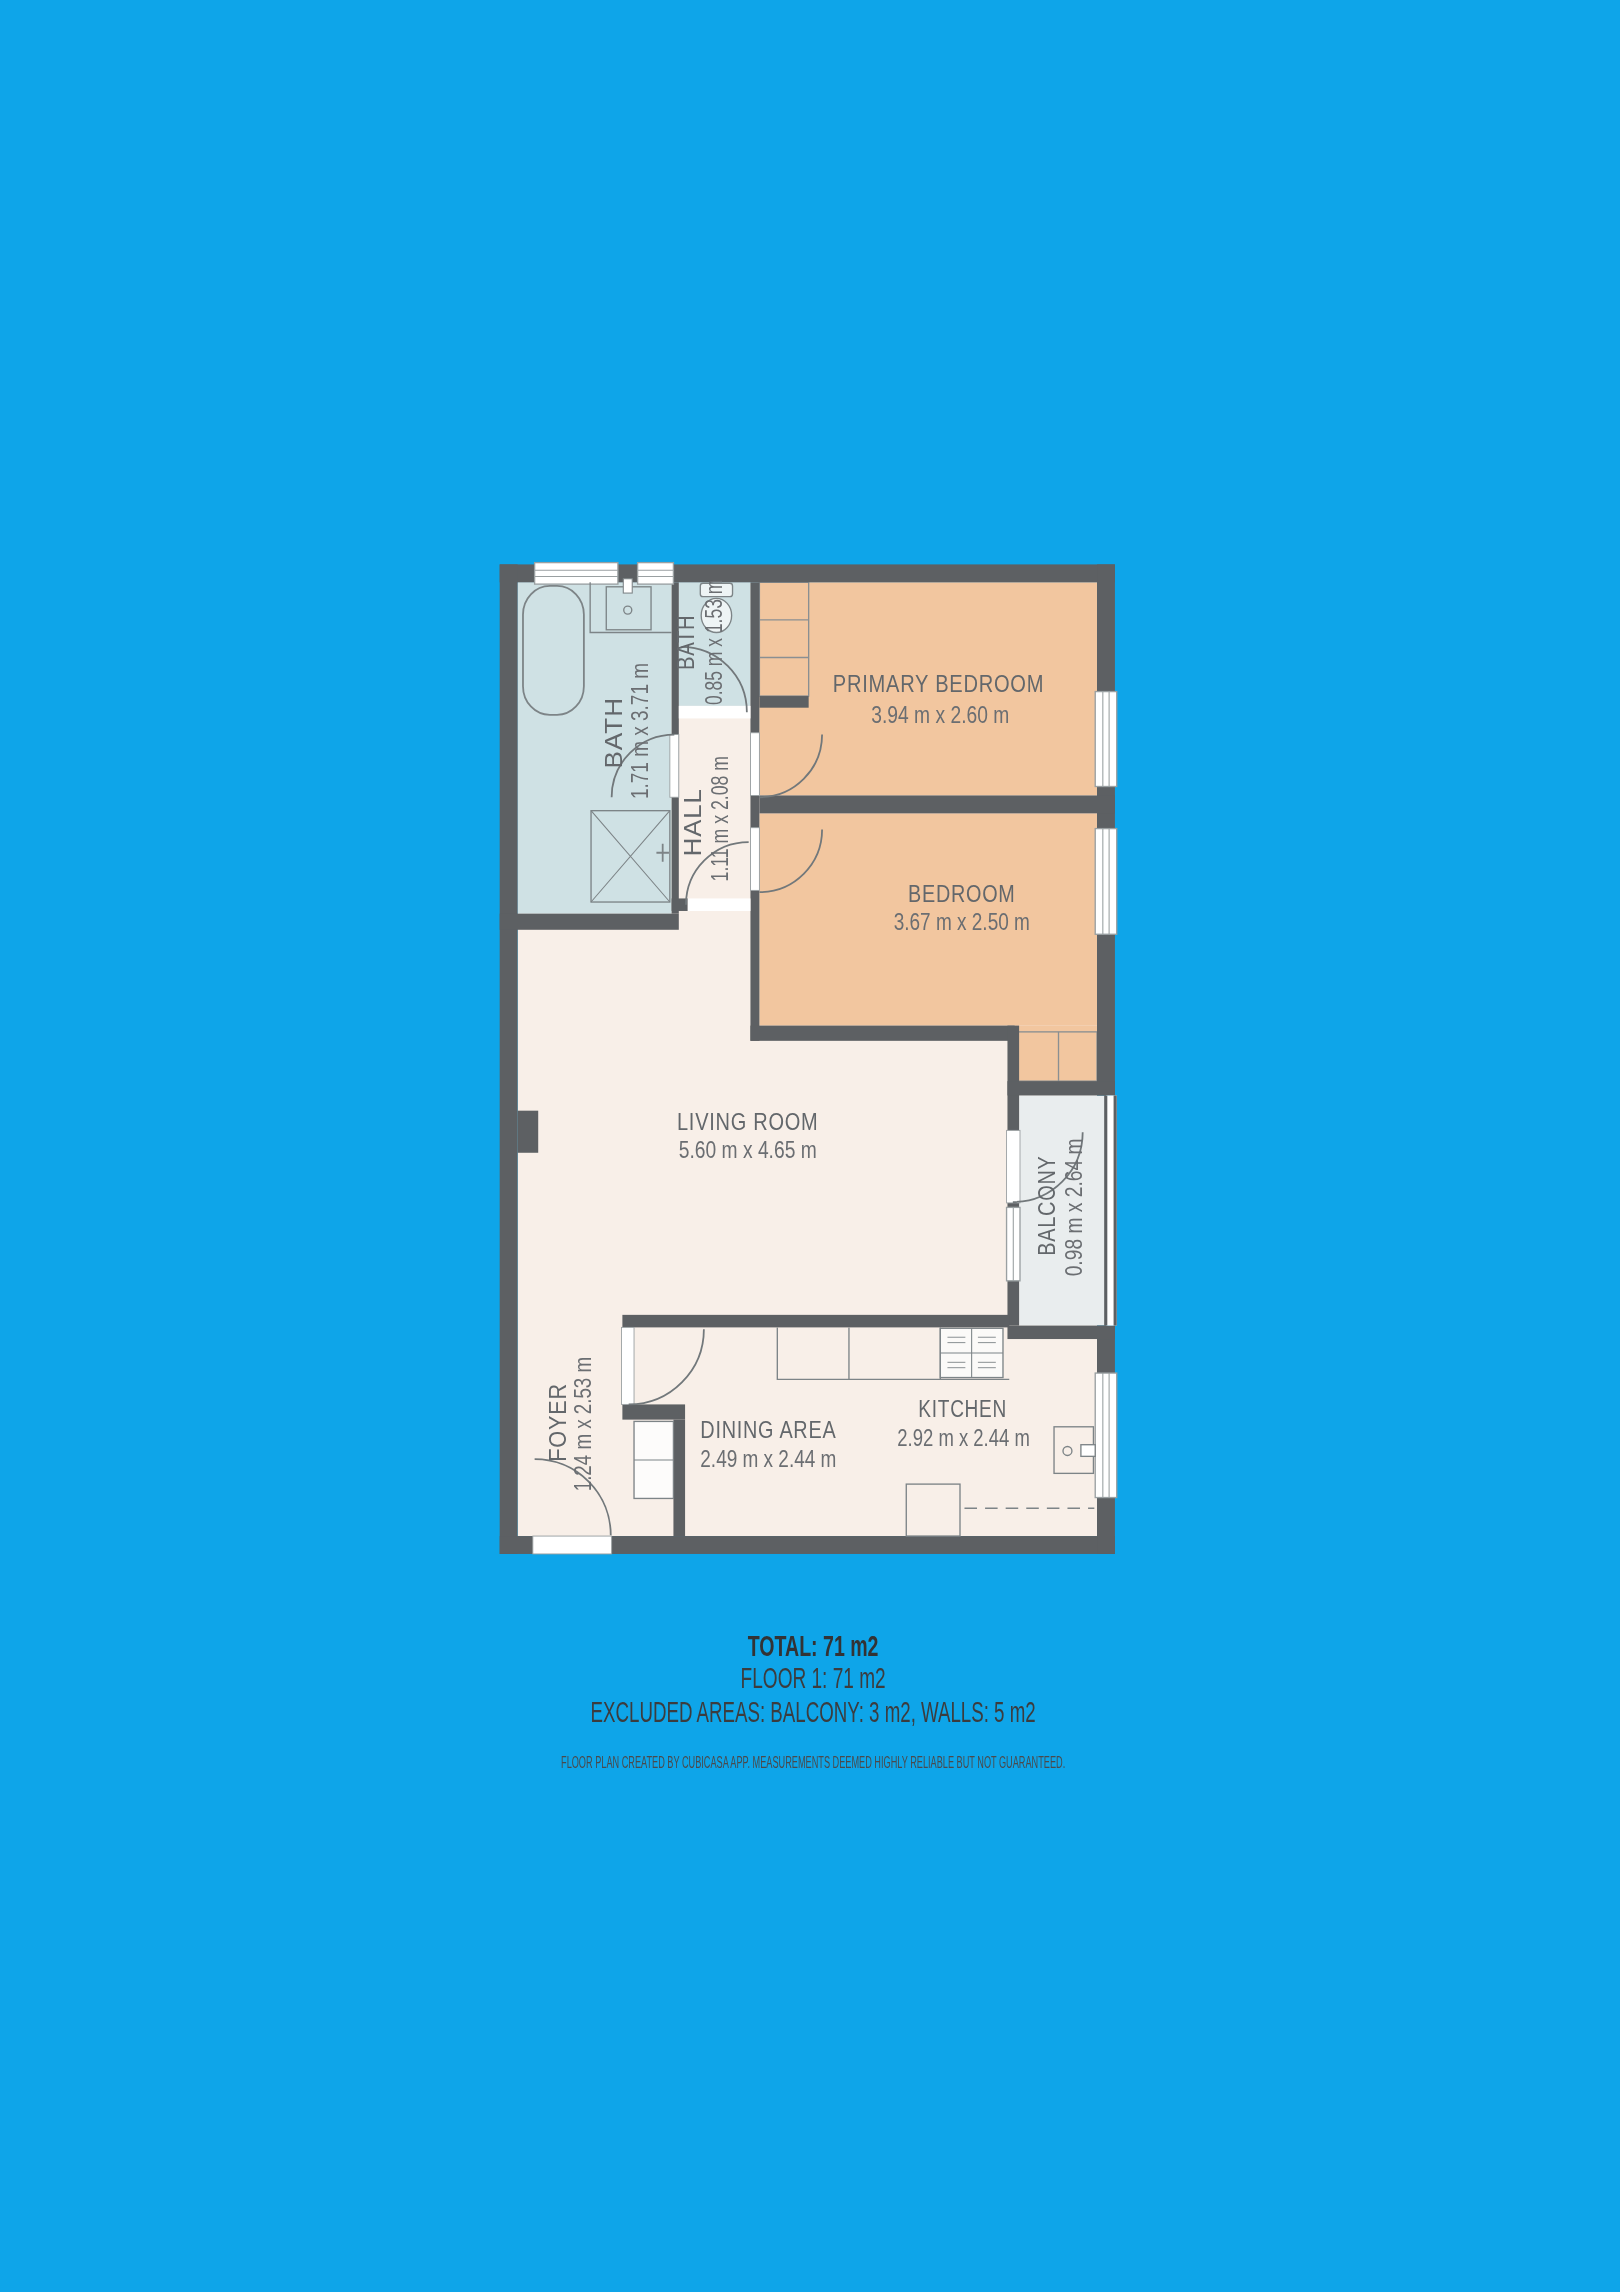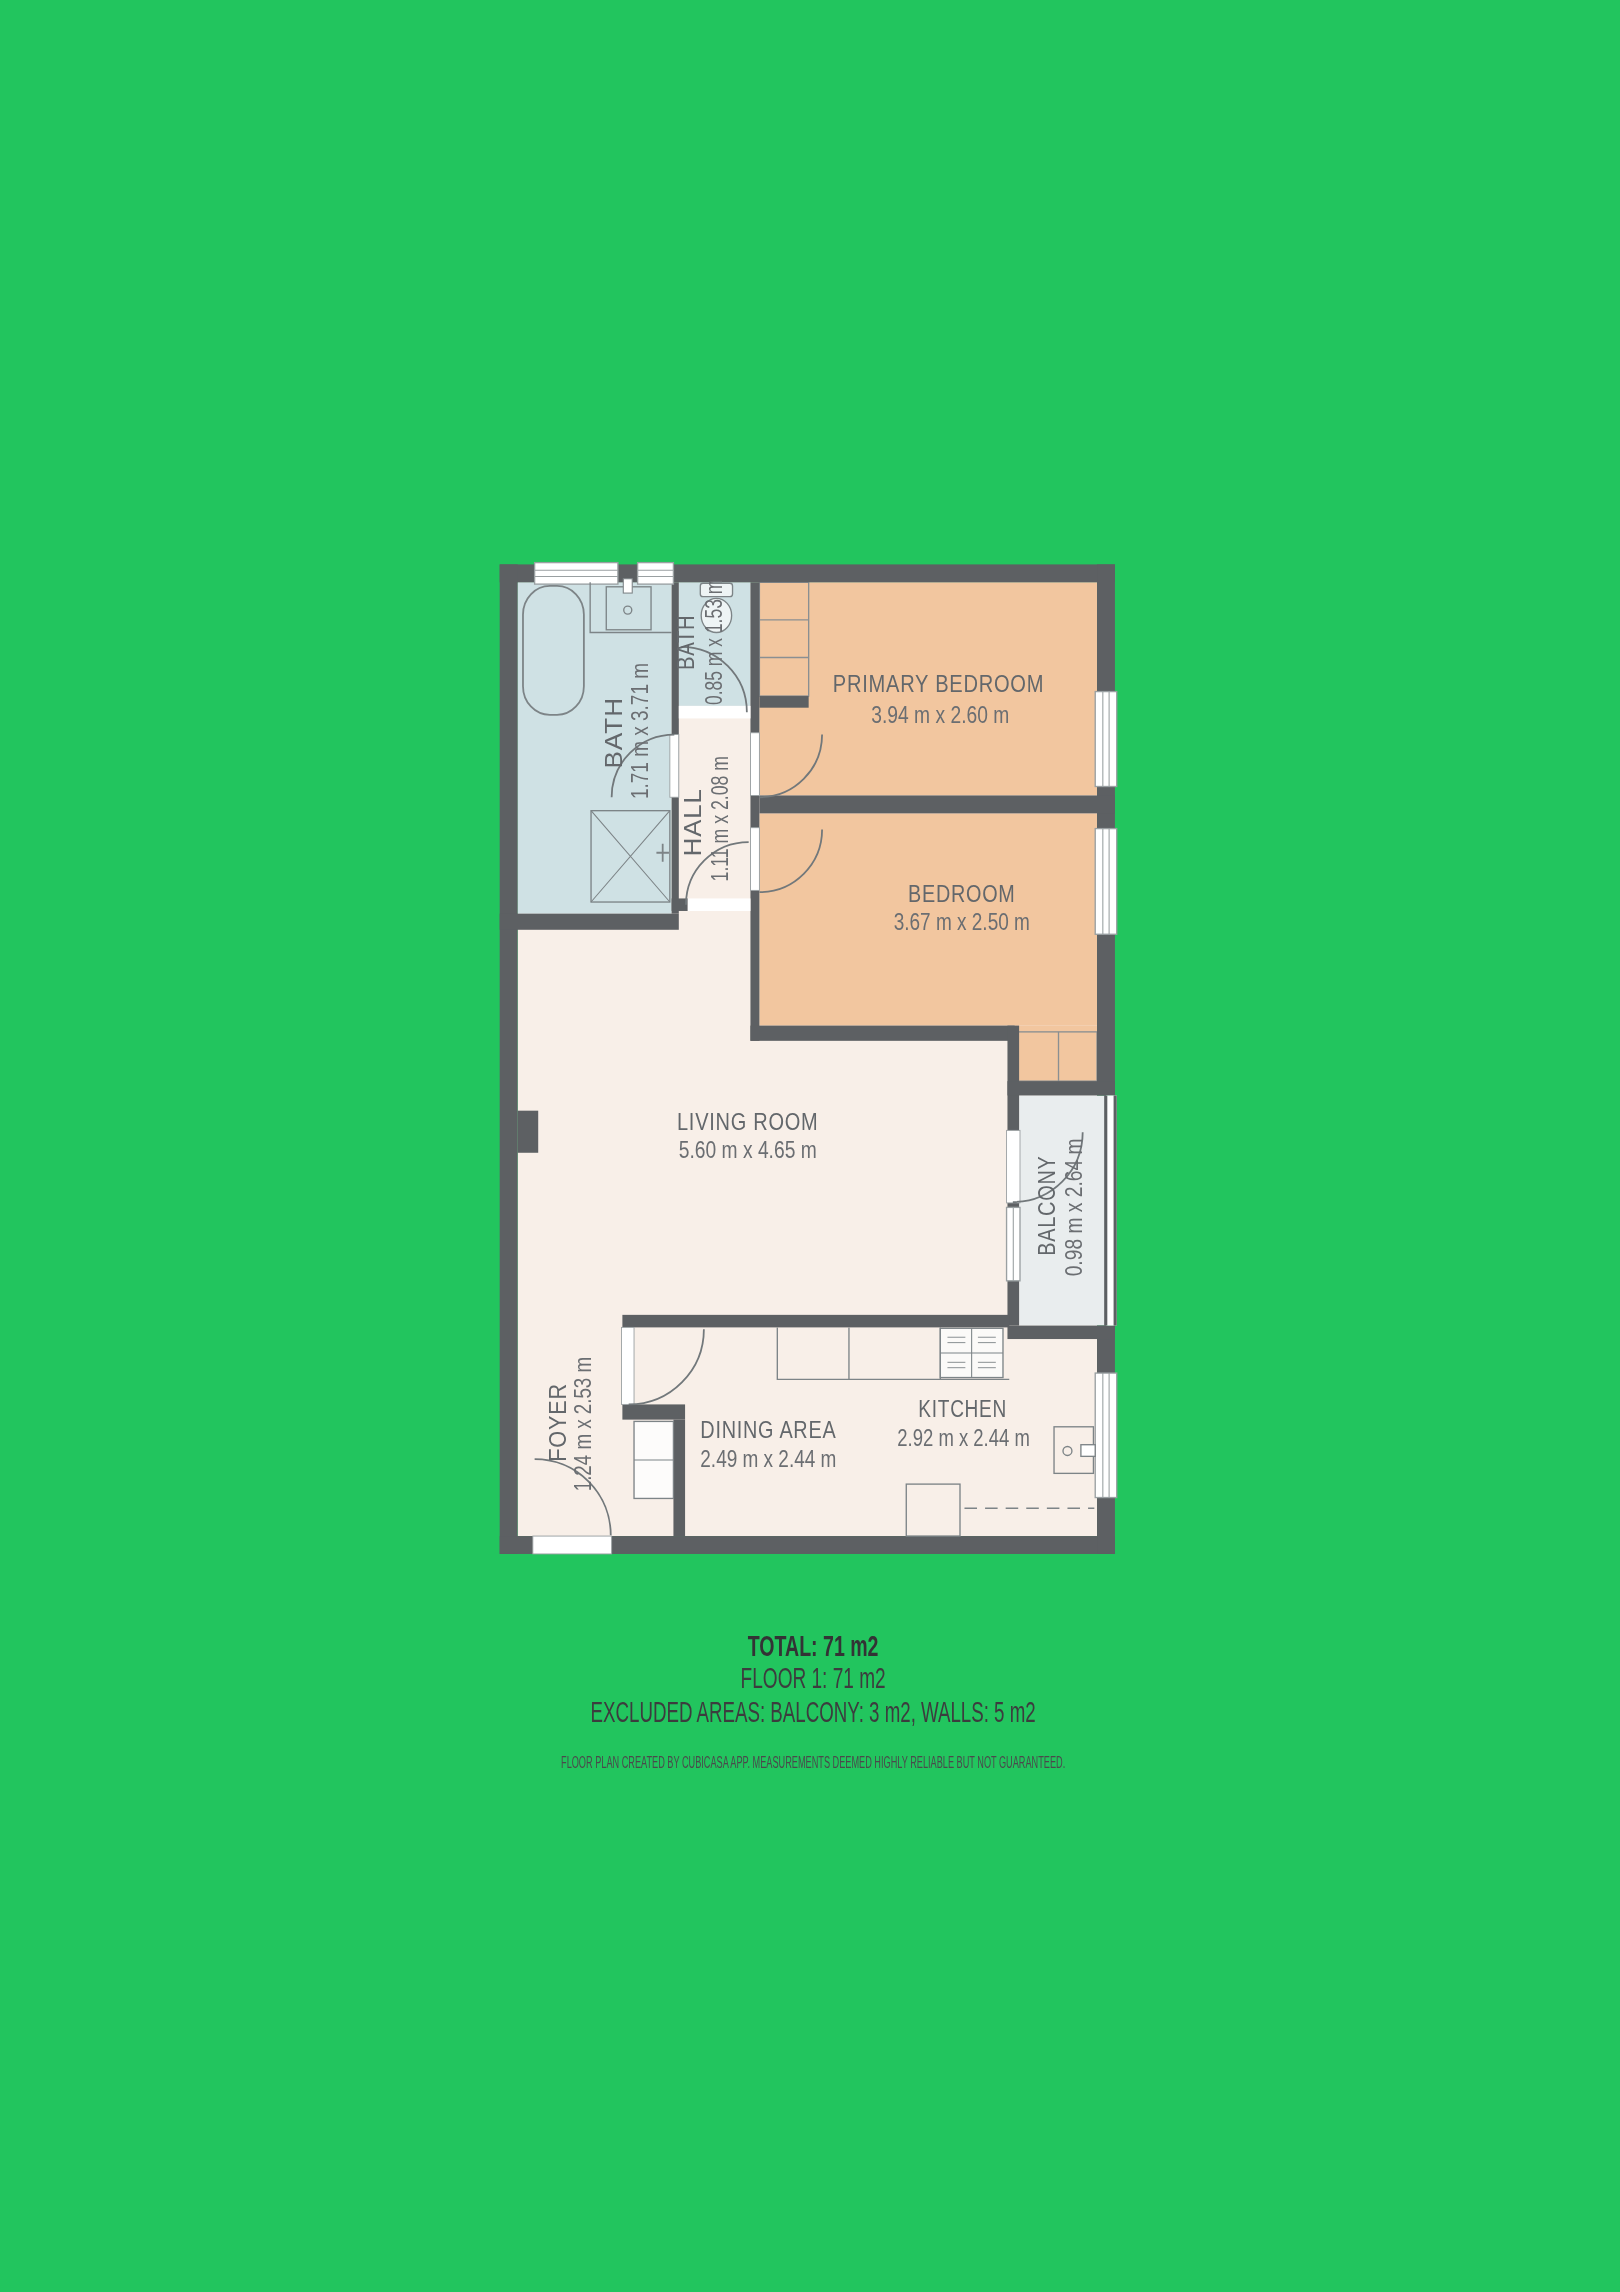--- a/index.html
+++ b/index.html
@@ -1,16 +1,16 @@
 <!DOCTYPE html>
 <html style="font-size:14.3px"><head>
 <meta charset="utf-8">
 <style>
   html,body{margin:0;padding:0;background:#ffffff;}
-  .stage{position:relative;width:1620px;height:2293px;background:#22c55e;overflow:hidden;
+  .stage{position:relative;width:1620px;height:2293px;background:#0ea5e9;overflow:hidden;
          font-family:"Liberation Sans",sans-serif;}
   svg{position:absolute;left:0;top:0;}
   text{font-family:"Liberation Sans",sans-serif;}
   .room-title{font-size:27px;fill:#63676b;letter-spacing:1px;}
   .room-dims{font-size:26px;fill:#6b6e72;}
   .sum-bold{font-size:33px;font-weight:bold;fill:#333335;}
   .sum-reg{font-size:33px;fill:#3c3c3e;}
   .sum-small{font-size:18px;fill:#4a4a4c;}
 </style>
 </head>

